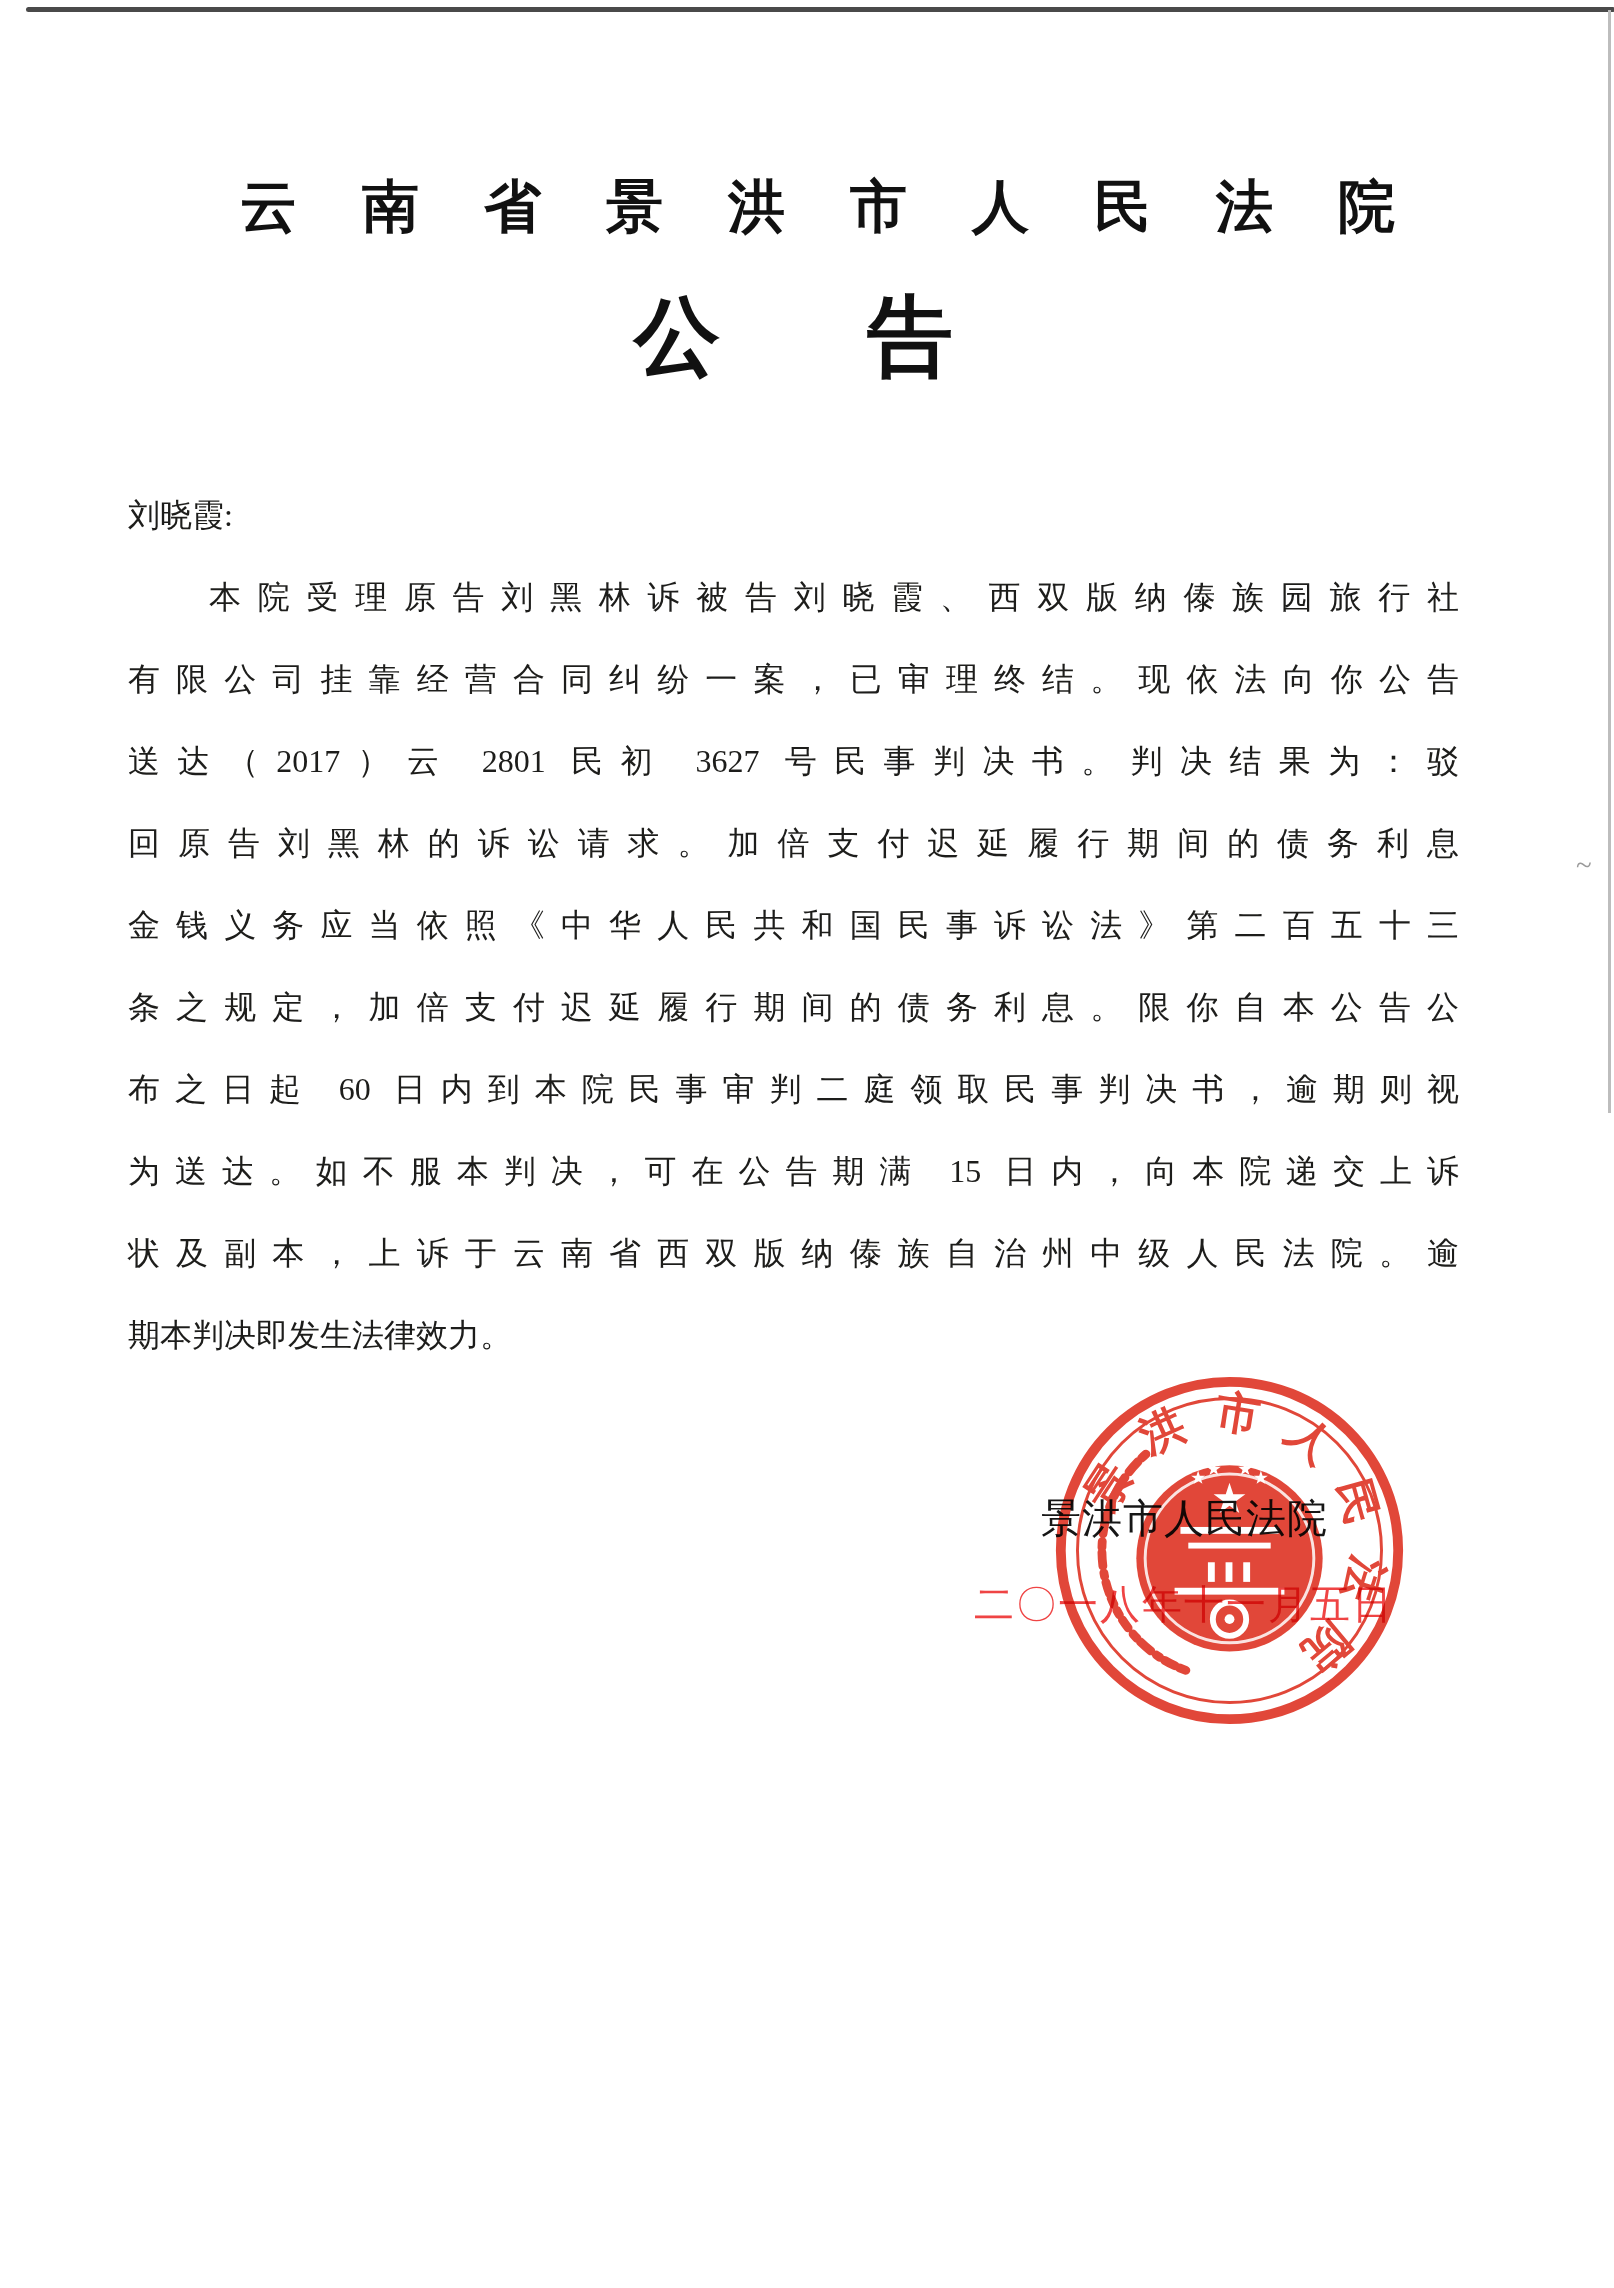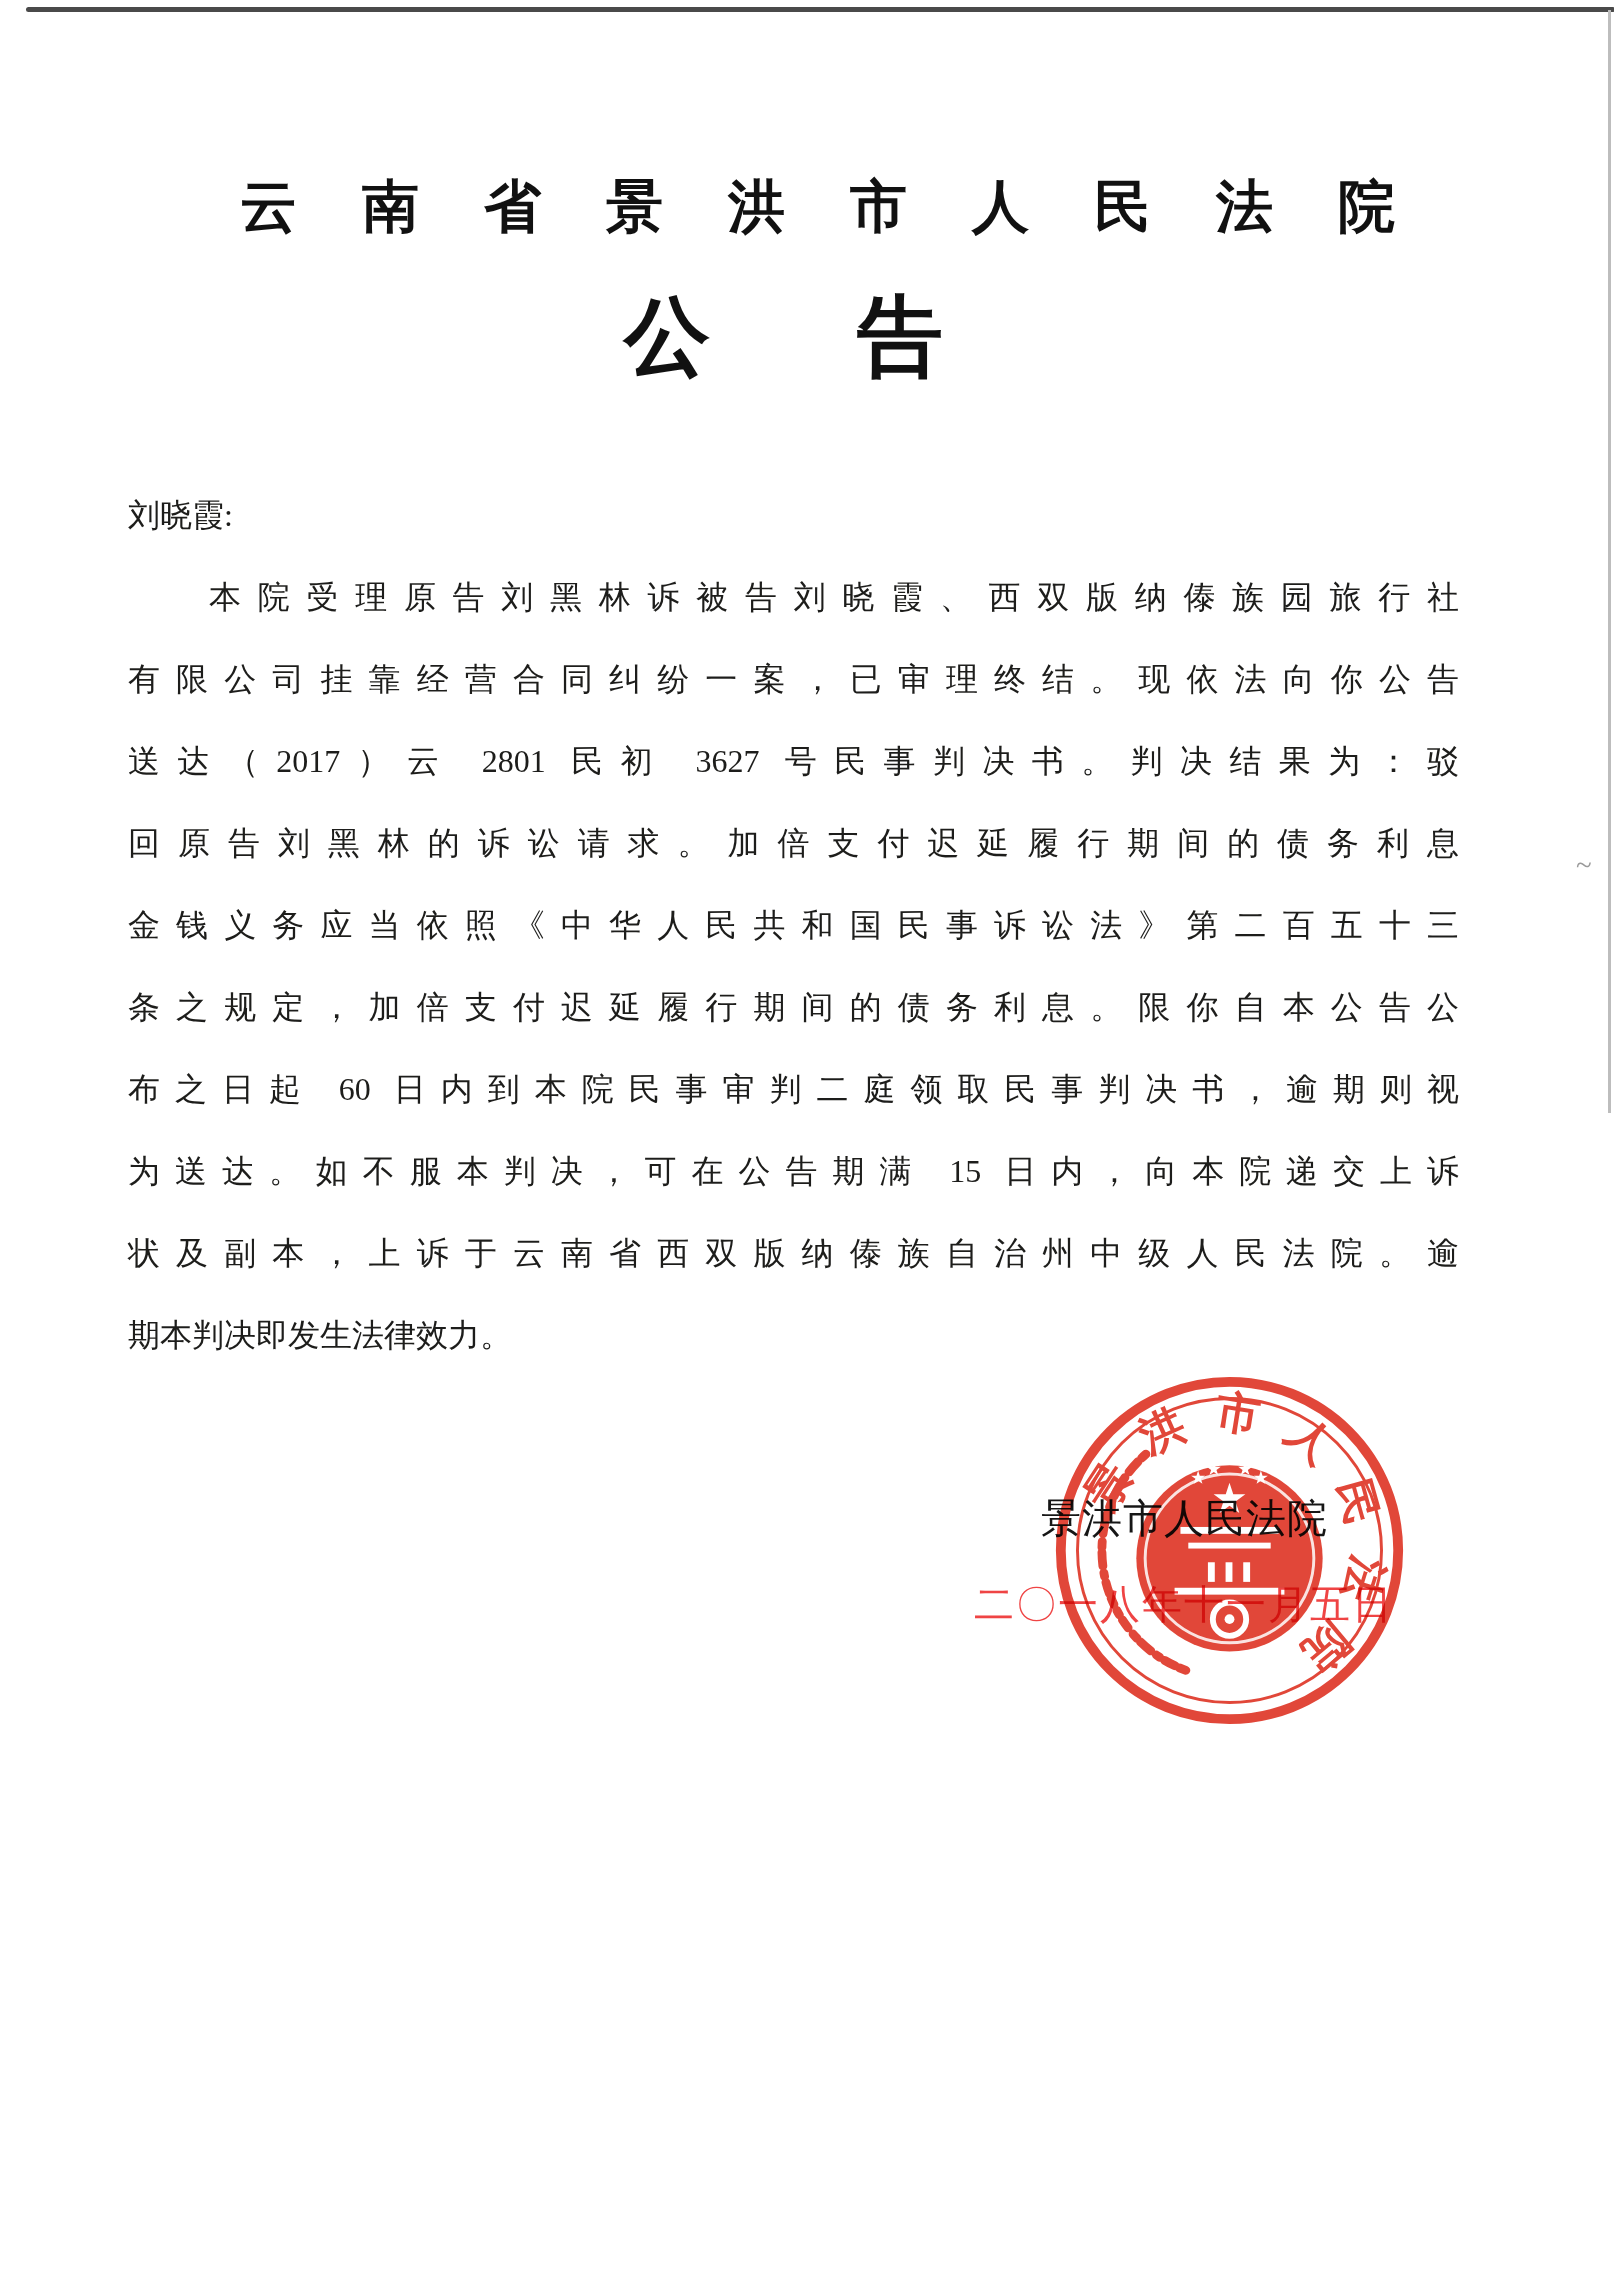--- a/index.html
+++ b/index.html
@@ -8,21 +8,21 @@
     font-family:"Liberation Serif","DejaVu Serif",serif;color:#1d1d1b;overflow:hidden;
   }
   .scan-top{position:absolute;top:6.9px;left:25.5px;width:1589px;height:4.9px;background:#4a4a4a;border-radius:2.9px;}
   .scan-right{position:absolute;top:9.8px;right:2.9px;width:2.9px;height:1103px;background:#bdbdbd;}
   .scan-tilde{position:absolute;left:1576px;top:849px;color:#9a9a9a;font-size:29px;}
   .court-title{
     position:absolute;top:169px;left:127px;width:1333px;text-align:right;
     font-size:57px;font-weight:bold;letter-spacing:65px;text-indent:65px;white-space:nowrap;color:#111;
   }
   .notice-title{
-    position:absolute;top:279px;left:117px;width:1333px;text-align:center;
+    position:absolute;top:279px;left:127px;width:1333px;text-align:center;
     font-size:86px;font-weight:bold;letter-spacing:147px;text-indent:147px;white-space:nowrap;color:#111;
   }
   .bodytext{position:absolute;top:474px;left:128px;width:1331px;font-size:32px;line-height:82px;}
   .line{height:82px;text-align:justify;text-align-last:justify;}
   .line.no-justify{text-align:left;text-align-last:left;}
   .line.indent{text-indent:81px;}
   .sig-court{position:absolute;left:1041px;top:1491px;font-size:40px;letter-spacing:1px;color:#161616;white-space:nowrap;}
   .sig-date{position:absolute;left:974px;top:1577px;font-size:40px;letter-spacing:2px;color:#ef4444;white-space:nowrap;}
   .seal{position:absolute;left:1051px;top:1372px;width:357px;height:357px;mix-blend-mode:multiply;opacity:.88;}
   .seal text{font-family:"Liberation Serif","DejaVu Serif",serif;font-weight:bold;}

